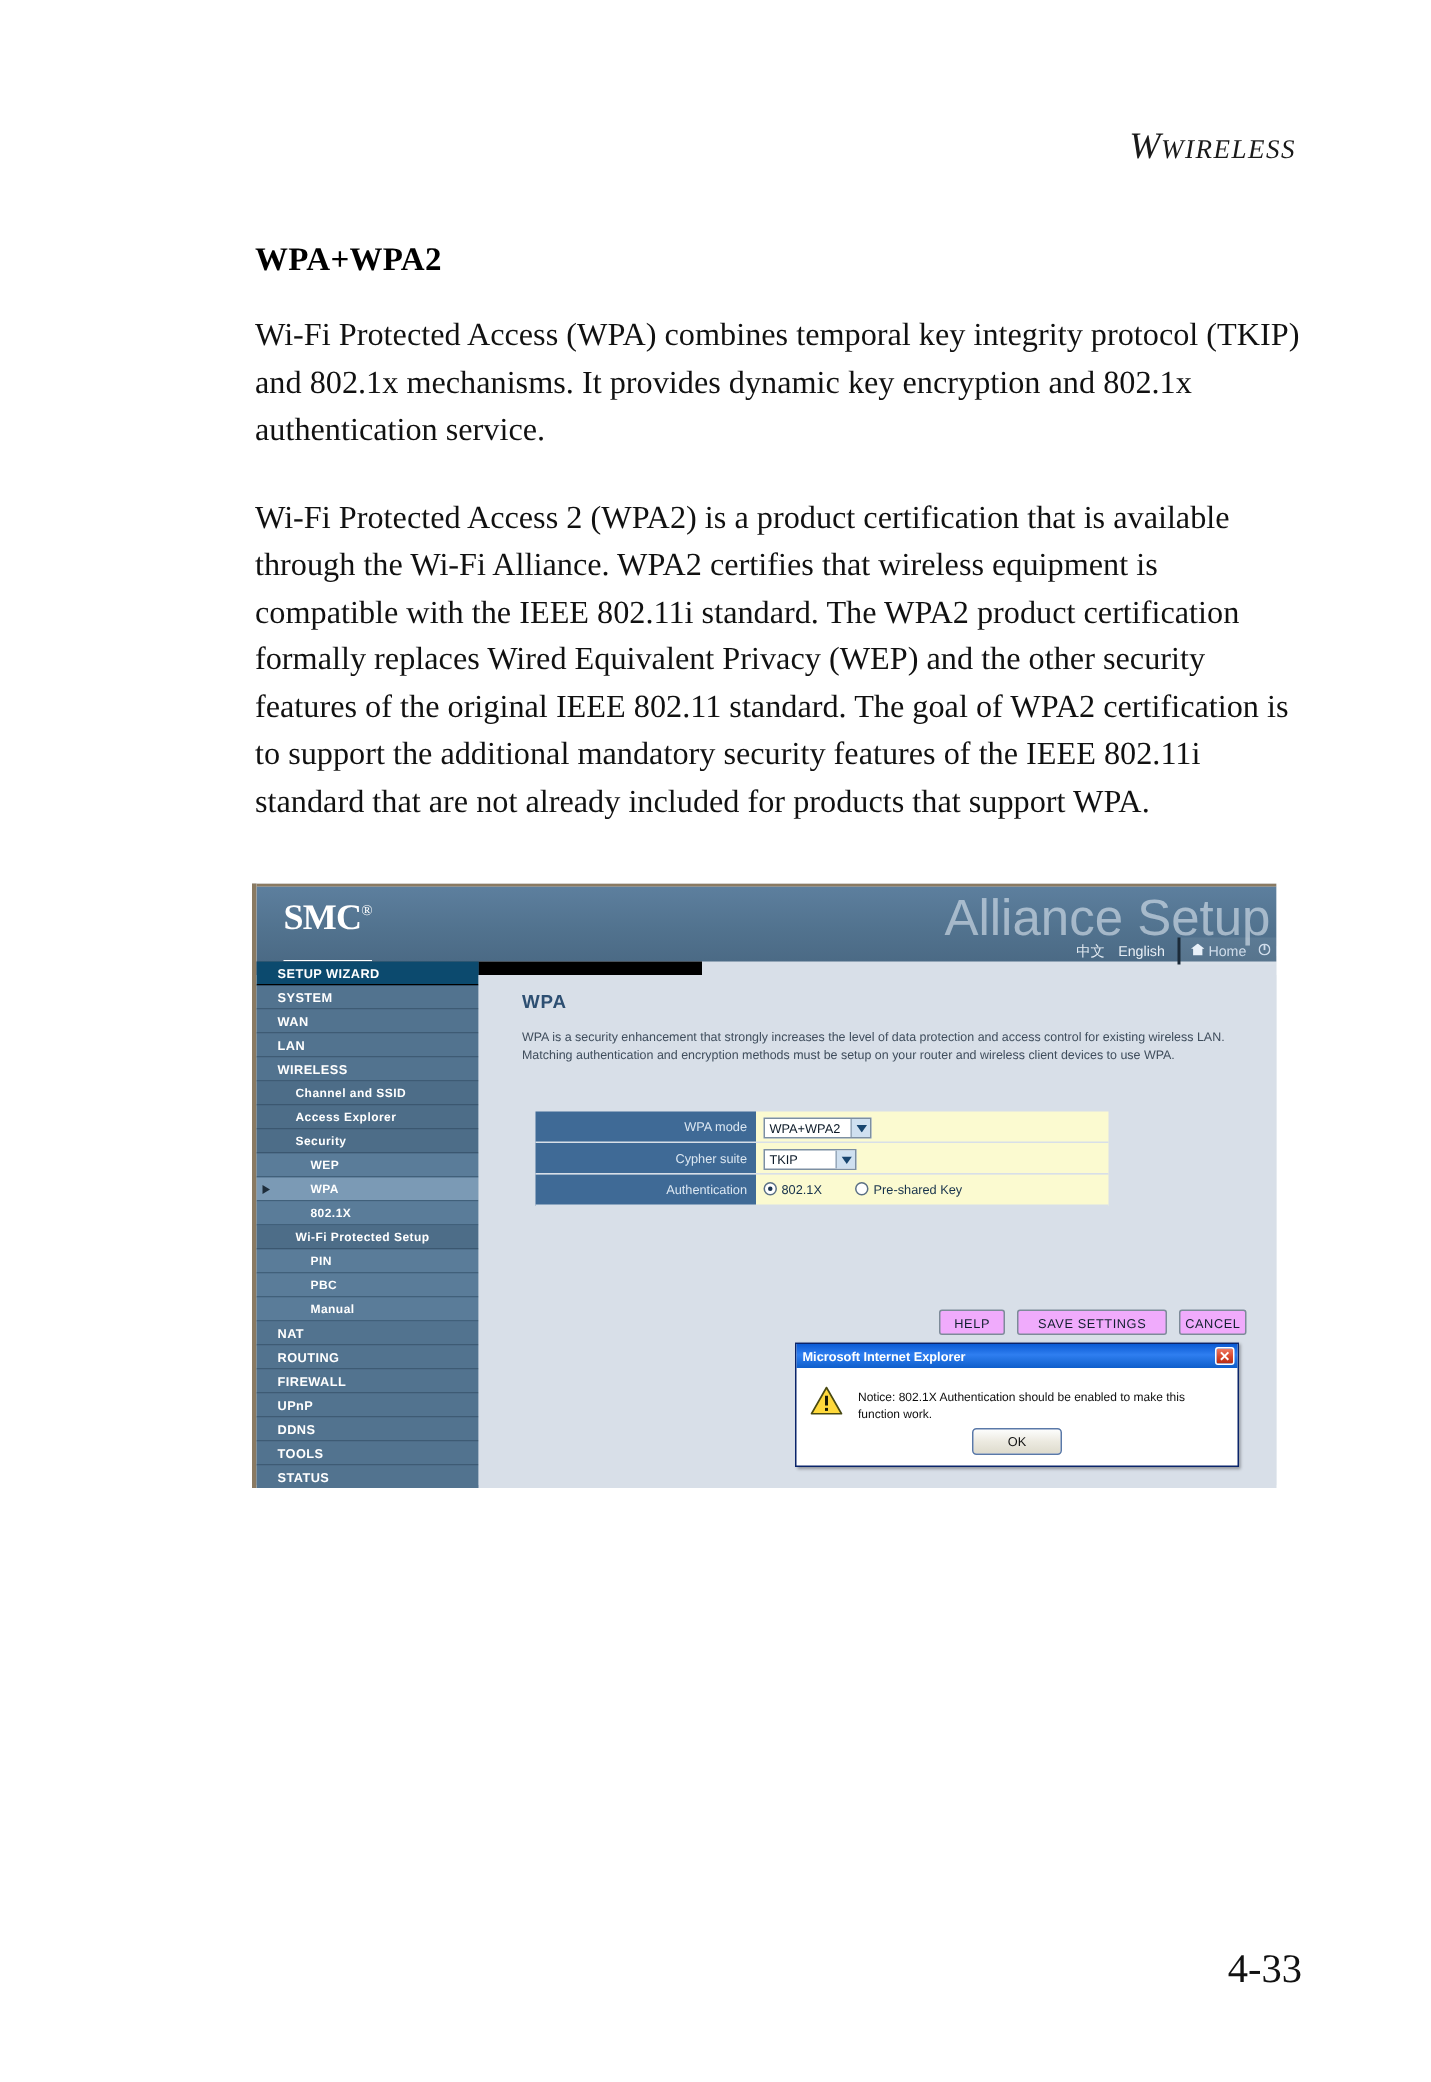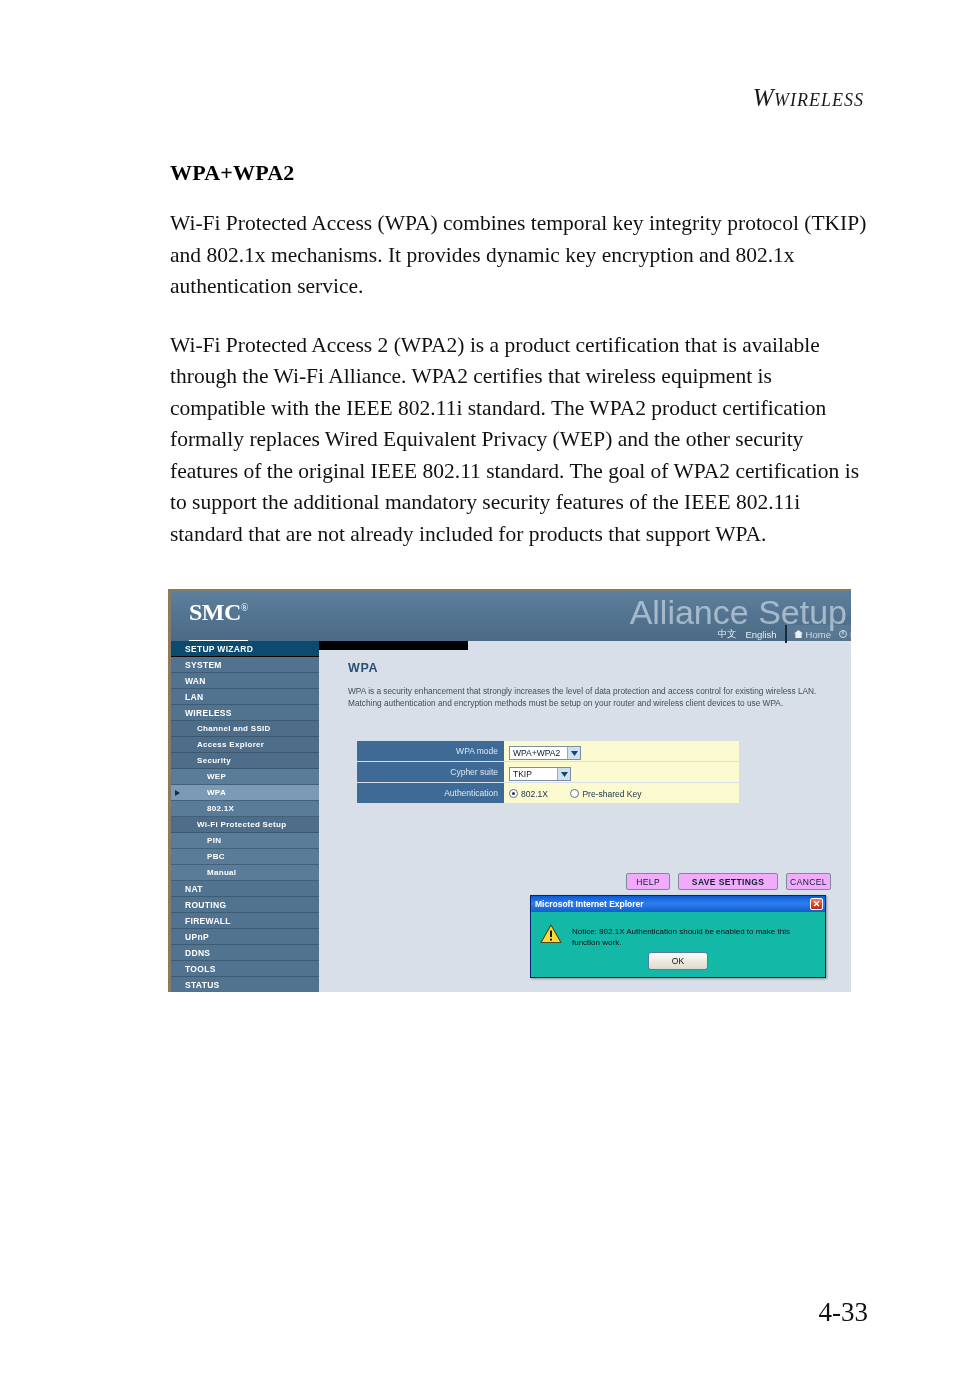--- a/index.html
+++ b/index.html
@@ -355,30 +355,30 @@
     border-radius: 2px;
     font-size: 8.5px;
     color: #11202e;
     display: inline-flex;
     align-items: center;
     justify-content: center;
     letter-spacing: 0.4px;
     cursor: pointer;
     white-space: nowrap;
   }
-  .btn.save { min-width: 92px; font-weight: bold; }
+  .btn.save { min-width: 92px; }
 
   
   .dialog {
     position: absolute;
     left: 211px;
     top: 245px;
     width: 296px;
     height: 83px;
-    background: #14b8a6;
+    background: #ffffff;
     border: 1px solid #0a246a;
     box-sizing: border-box;
     box-shadow: 1px 1px 2px rgba(0,0,0,0.35);
   }
   .dialog-title {
     height: 16px;
     background: linear-gradient(to bottom, #0a5ad4 0%, #2f7ef0 45%, #0e5ecb 100%);
     display: flex;
     align-items: center;
     justify-content: space-between;

